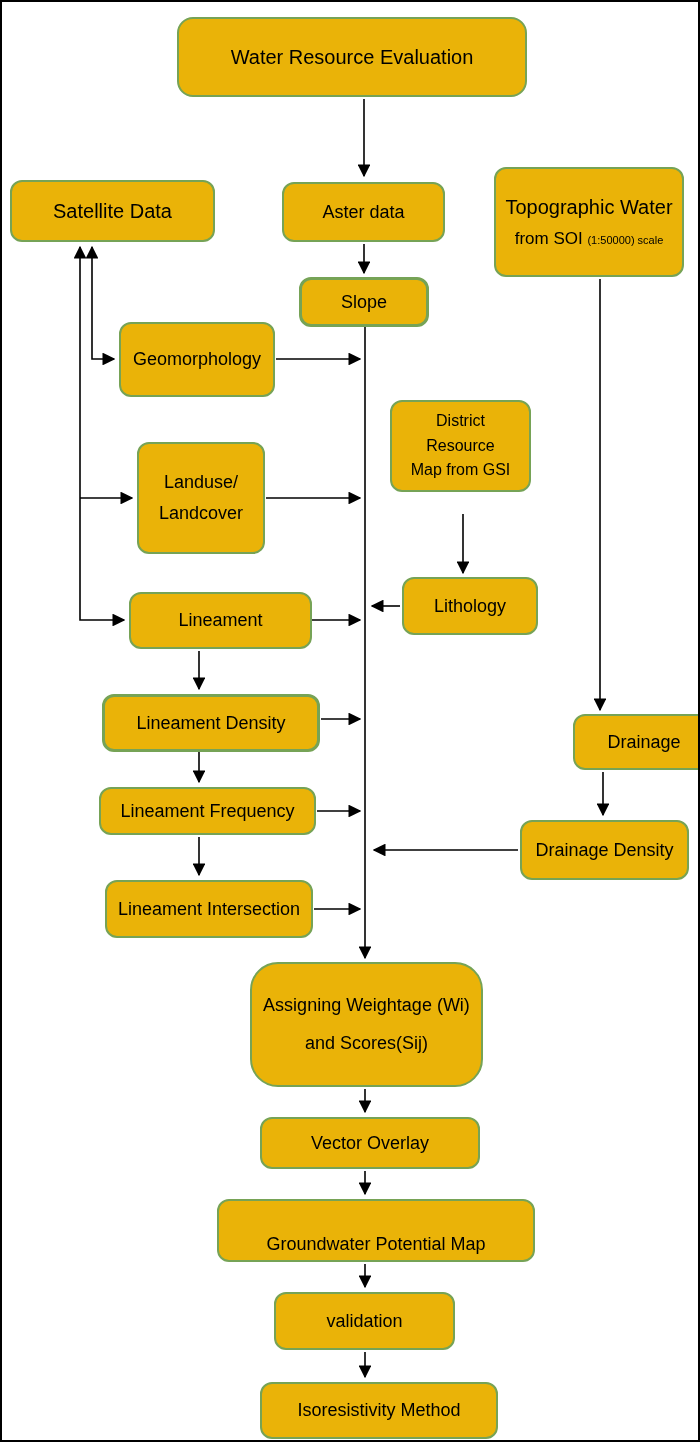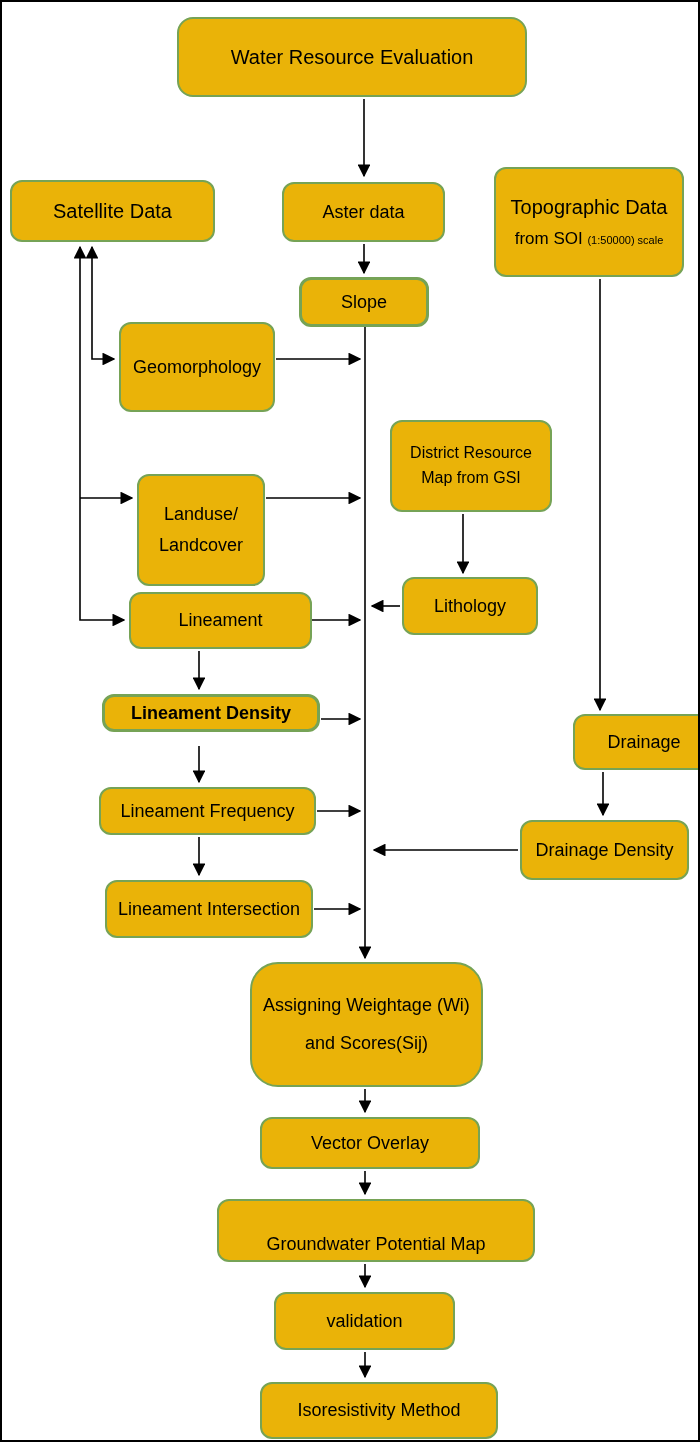--- a/index.html
+++ b/index.html
@@ -94,54 +94,54 @@
 
   <div class="node fs20" style="left:8px;top:178px;width:205px;height:62px;">
     <span class="line">Satellite Data</span>
   </div>
 
   <div class="node" style="left:280px;top:180px;width:163px;height:60px;">
     <span class="line">Aster data</span>
   </div>
 
   <div class="node" style="left:492px;top:165px;width:190px;height:110px;">
-    <span class="line fs20">Topographic Data</span>
+    <span class="line fs20">Topographic Water</span>
     <span class="line topo-sub">
       <span>from SOI</span>
       <span class="topo-tiny">(1:50000) scale</span>
     </span>
   </div>
 
   <div class="node thick" style="left:297px;top:275px;width:130px;height:50px;">
     <span class="line">Slope</span>
   </div>
 
-  <div class="node" style="left:117px;top:320px;width:156px;height:90px;">
+  <div class="node" style="left:117px;top:320px;width:156px;height:75px;">
     <span class="line">Geomorphology</span>
   </div>
 
-  <div class="node two-line" style="left:135px;top:440px;width:128px;height:112px;margin-top:32px;">
+  <div class="node two-line" style="left:135px;top:440px;width:128px;height:112px;">
     <span class="line">Landuse/</span>
     <span class="line">Landcover</span>
   </div>
 
-  <div class="node district" style="left:388px;top:418px;width:162px;height:92px;">
+  <div class="node district" style="left:388px;top:398px;width:141px;height:92px;">
     <span class="line">District Resource</span>
     <span class="line">Map from GSI</span>
   </div>
 
   <div class="node" style="left:127px;top:590px;width:183px;height:57px;">
     <span class="line">Lineament</span>
   </div>
 
   <div class="node" style="left:400px;top:575px;width:136px;height:58px;">
     <span class="line">Lithology</span>
   </div>
 
-  <div class="node thick" style="left:100px;top:692px;width:218px;height:38px;font-weight:bold;">
+  <div class="node thick" style="left:100px;top:692px;width:218px;height:58px;">
     <span class="line">Lineament Density</span>
   </div>
 
   <div class="node" style="left:530px;top:712px;width:142px;height:56px;margin-left:41px;">
     <span class="line">Drainage</span>
   </div>
 
   <div class="node" style="left:97px;top:785px;width:217px;height:48px;">
     <span class="line">Lineament Frequency</span>
   </div>

